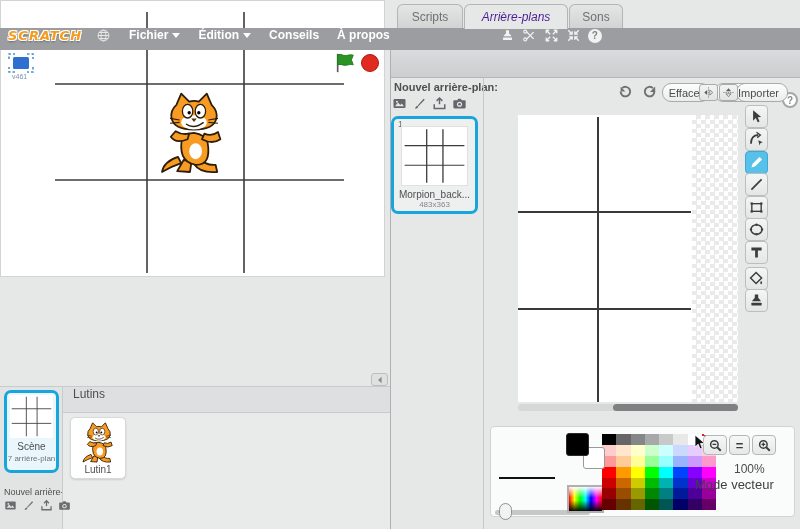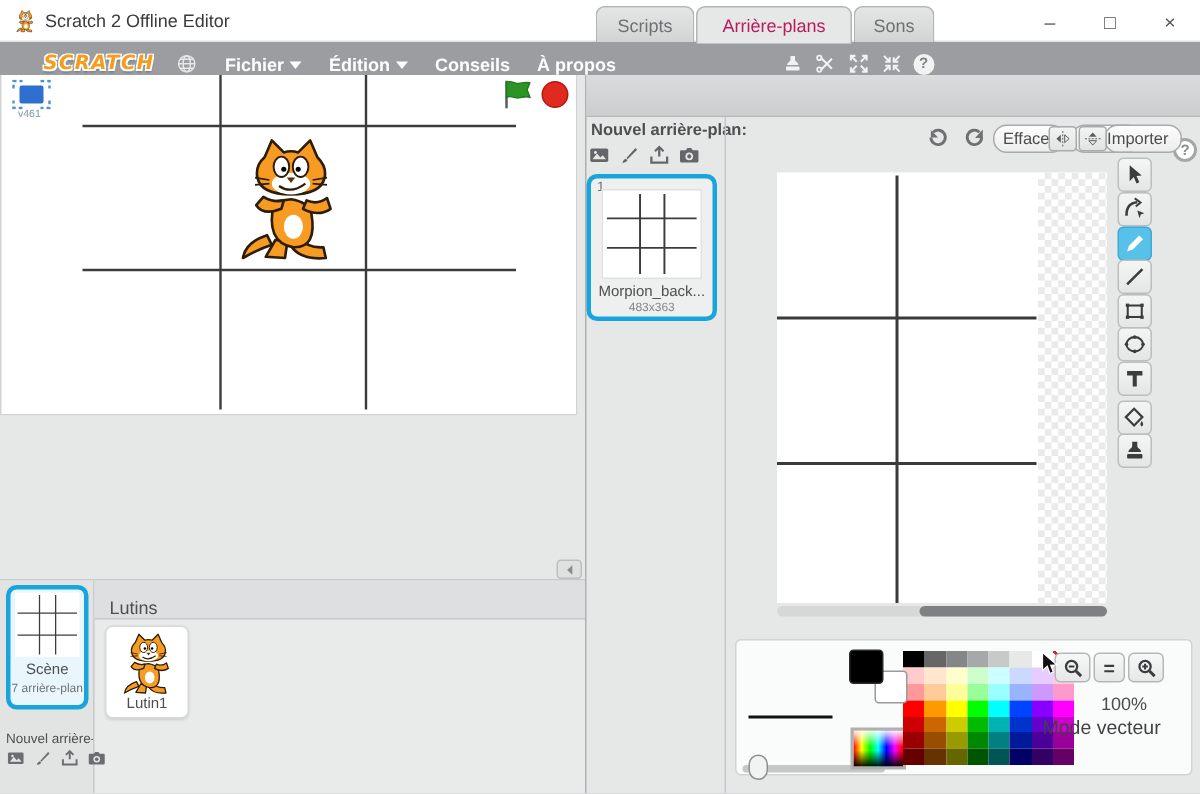--- a/index.html
+++ b/index.html
@@ -7,21 +7,21 @@
   .app { position:relative; width:800px; height:529px; background:#e6e8e8; outline:1px solid #8a9099; overflow:hidden; }
   .abs { position:absolute; }
 
   
   .titlebar { position:absolute; left:0; top:0; width:800px; height:28px; background:#fff; border-bottom:1px solid #e0e0e0; }
   .title-text { position:absolute; left:30px; top:7px; font-size:12px; color:#3a3a3a; }
   .win-controls { position:absolute; right:0; top:0; height:28px; display:flex; }
   .win-btn { width:40px; height:28px; display:flex; align-items:center; justify-content:center; font-size:13px; color:#555; }
 
   
-  .menubar { position:absolute; left:0; top:28px; width:800px; height:22px; background:#9b9da0; display:flex; align-items:flex-end;padding-left:21px; }
+  .menubar { position:absolute; left:0; top:28px; width:800px; height:22px; background:#9b9da0; display:flex; align-items:flex-start; }
   .logo { font-family:"DejaVu Sans", sans-serif; font-weight:bold; font-style:italic; font-size:13px; letter-spacing:1px; color:#f59c1d; margin-left:8px;
           text-shadow:-1px -1px 0 #fff, 1px -1px 0 #fff, -1px 1px 0 #fff, 1px 1px 0 #fff, 0 2px 2px rgba(0,0,0,.35); }
   .globe { color:#e8e8e8; width:15px; height:15px; margin-left:14px; }
   .menu-item { color:#fff; font-size:12px; font-weight:bold; margin-left:18px; display:flex; align-items:center; gap:4px; cursor:default; }
   .dd-arrow { width:0; height:0; border-left:4px solid transparent; border-right:4px solid transparent; border-top:5px solid #fff; }
   .menu-tools { display:flex; align-items:center; gap:7px; margin-left:110px; color:#f2f2f2; }
   .menu-tools svg { width:15px; height:15px; display:block; }
   .help-circle { width:14px; height:14px; border-radius:50%; background:#f2f2f2; color:#808285; font-size:10px; font-weight:bold; display:flex; align-items:center; justify-content:center; }
 
   
@@ -38,33 +38,33 @@
   .sprite-pane { left:0; top:386px; width:390px; height:143px; background:#e9ebeb; border-top:1px solid #c9cbcb; }
   .stage-col { position:absolute; left:0; top:0; width:63px; height:143px; background:#e2e4e4; border-right:1px solid #c9cbcb; }
   .stage-thumb { position:absolute; left:4px; top:3px; width:55px; height:83px; border:3px solid #18a5dc; border-radius:7px; background:#e9f6fc; }
   .stage-thumb .mini-canvas { position:absolute; left:3px; top:2px; width:43px; height:43px; background:#fff; margin-left:0; }
   .stage-thumb-name { position:absolute; left:0; top:48px; width:100%; text-align:center; font-size:10px; color:#4d4f51; }
   .stage-thumb-info { position:absolute; left:0; top:61px; width:100%; text-align:center; font-size:8px; color:#717375; }
   .new-bd-label { position:absolute; left:4px; top:100px; width:58px; font-size:9px; color:#4d4f51; white-space:nowrap; overflow:hidden; }
   .icon-row { display:flex; gap:5px; align-items:center; color:#6b6d70; }
   .icon-row svg { width:13px; height:13px; display:block; }
   .stage-col .icon-row { position:absolute; left:4px; top:112px; }
-  .sprites-header { position:absolute; left:63px; top:0; width:327px; height:26px; background:#dddfe0; border-bottom:1px solid #c9cbcb; display:flex; align-items:flex-end; }
+  .sprites-header { position:absolute; left:63px; top:0; width:327px; height:26px; background:#dddfe0; border-bottom:1px solid #c9cbcb; display:flex; align-items:flex-start; }
   .lutins-label { font-size:12px; color:#4d4f51; margin-left:10px; }
   .new-sprite { margin-left:auto; margin-right:8px; display:flex; align-items:center; gap:6px; font-size:12px; color:#4d4f51; }
   .new-sprite svg { width:14px; height:14px; display:block; color:#64666a; }
   .sprite-card { position:absolute; left:70px; top:30px; width:56px; height:62px; background:#fff; border:1px solid #d8dada; border-radius:5px; box-shadow:0 1px 2px rgba(0,0,0,.12); }
   .sprite-card svg.cat { position:absolute; left:8px; top:2px; width:40px; height:44px; }
   .sprite-card-name { position:absolute; bottom:3px; width:100%; text-align:center; font-size:10px; color:#4d4f51; }
 
   
   .vdiv { left:390px; top:50px; width:1px; height:479px; background:#aeb0b1; }
   .tabbar { left:391px; top:50px; width:409px; height:28px; background:linear-gradient(#d9dbdc,#cbcdce); border-bottom:1px solid #b5b7b8; }
   .tab { position:absolute; top:4px; height:24px; border:1px solid #b2b4b5; border-bottom:none; border-radius:6px 6px 0 0; font-size:12px; color:#6e7072; display:flex; align-items:center; justify-content:center; background:linear-gradient(#e4e6e6,#d2d4d4); }
-  .tab.active { background:#e6e8e8; color:#be185d; height:25px; }
+  .tab.active { background:#e6e8e8; color:#4c1d95; height:25px;font-style:italic; }
   .backdrop-section-label { left:394px; top:81px; font-size:11px; font-weight:bold; color:#4d4f51; }
   .backdrop-icons { left:392px; top:96px; }
   .backdrop-icons svg { width:15px; height:15px; }
   .backdrop-item { left:391px; top:116px; width:87px; height:98px; border:3px solid #18a5dc; border-radius:7px; background:#eef0f0; }
   .bd-num { position:absolute; left:4px; top:0px; font-size:9px; color:#6e7072; }
   .bd-thumb { position:absolute; left:7px; top:7px; width:67px; height:60px; background:#fff; border:1px solid #e0e2e2; }
   .bd-name { position:absolute; left:0; top:70px; width:100%; text-align:center; font-size:10px; color:#4d4f51; }
   .bd-size { position:absolute; left:0; top:81px; width:100%; text-align:center; font-size:8px; color:#85878a; }
   .vdiv2 { left:483px; top:78px; width:1px; height:451px; background:#c6c8c9; }
 
@@ -144,31 +144,20 @@
         <ellipse cx="58" cy="29" rx="6.5" ry="8.5" fill="#fff" stroke="#2d1d08" stroke-width="1.6"></ellipse>
         <circle cx="44" cy="31" r="2.1" fill="#000"></circle>
           <circle cx="56" cy="31" r="2.1" fill="#000"></circle>
         <path d="M46.5 38 h7 l-3.5 4.5z" fill="#5a3012"></path>
         <path d="M40 45 Q50 52 62 43" fill="none" stroke="#2d1d08" stroke-width="1.8"></path>
         <path d="M20 38 L32 40 M20 44 L32 43 M80 38 L68 40 M80 44 L68 43" stroke="#2d1d08" stroke-width="1.4"></path>
       </g>
     </defs>
   </svg>
 
-  <div class="titlebar">
-    <svg class="abs" style="left:9px;top:6px" width="16" height="16" viewBox="0 0 100 110">
-        <use href="#scratch-cat-sym"></use>
-      </svg>
-    <span class="title-text">Scratch 2 Offline Editor</span>
-    <div class="win-controls">
-      <span class="win-btn">–</span>
-      <span class="win-btn">□</span>
-      <span class="win-btn">×</span>
-    </div>
-  </div>
 
   <div class="menubar">
     <span class="logo">SCRATCH</span>
     <svg class="globe" viewBox="0 0 20 20" fill="none" stroke="currentColor" stroke-width="1.3">
       <circle cx="10" cy="10" r="7.2"></circle>
         <ellipse cx="10" cy="10" rx="3.2" ry="7.2"></ellipse>
         <path d="M2.8 10 H17.2 M4 6 H16 M4 14 H16"></path>
     </svg>
     <span class="menu-item">
         <span>Fichier</span>

